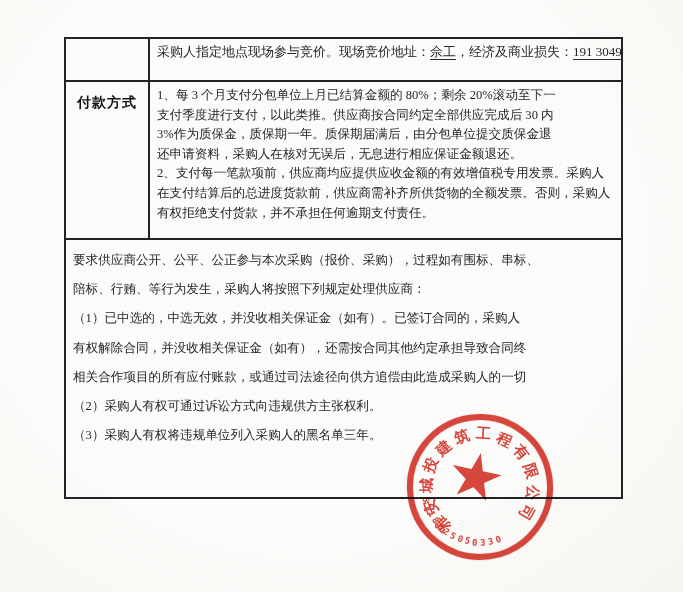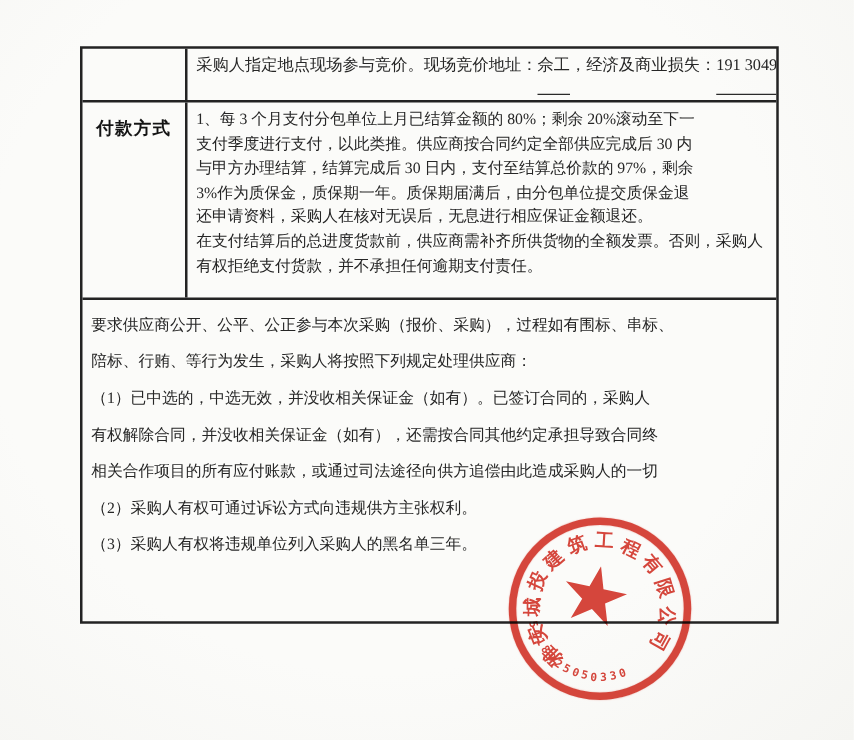--- a/index.html
+++ b/index.html
@@ -31,21 +31,21 @@
     font-weight:bold;font-size:14px;letter-spacing:1px;color:#141414;
     display:flex;justify-content:center;
   }
   .cell.lab.top{align-items:flex-start;padding-top:12px;text-align:center;}
   .cell.lab.mid{align-items:center;}
   .cell.txt{flex:1;padding:4px 3px 0 7px;overflow:hidden;}
   .r1 .cell.txt{font-size:13px;line-height:18px;}
   .r2 .cell.txt{font-size:12.6px;line-height:19.6px;}
   .r3 .cell.txt{font-size:12.6px;line-height:29.2px;padding-top:6px;}
   .line{white-space:nowrap;}
-  .u{border-bottom:1px solid #2a2a2a;padding-bottom:16px;}
+  .u{border-bottom:1px solid #2a2a2a;padding-bottom:0;}
   
   .stamp{
     position:absolute;left:407px;top:414px;width:146px;height:146px;
     transform:rotate(-8deg);
     mix-blend-mode:multiply;opacity:0.92;pointer-events:none;
   }
   .stamp-ring{
     position:absolute;left:0;top:0;width:134px;height:134px;
     border:6px solid #d6372c;border-radius:50%;
     box-shadow:0 0 1px rgba(214,55,44,.6), inset 0 0 1px rgba(214,55,44,.6);
@@ -77,23 +77,23 @@
       <div class="cell txt">
           <div class="line"><span>采购人指定地点现场参与竞价。现场竞价地址：</span><span class="u">佘工</span><span>，经济及商业损失：</span><span class="u">191 3049 0043</span></div>
         </div>
     </div>
 
     <div class="trow r2">
       <div class="cell lab top">付款方式</div>
       <div class="cell txt">
           <div class="line"><span>1、每 3 个月支付分包单位上月已结算金额的 80%；剩余 20%滚动至下一</span></div>
           <div class="line"><span>支付季度进行支付，以此类推。供应商按合同约定全部供应完成后 30 内</span></div>
-          <div class="line"><span>与甲方办理结算，结算完成后 30 日内，支付至结算总价款的 97%，剩余</span></div>
           <div class="line"><span>3%作为质保金，质保期一年。质保期届满后，由分包单位提交质保金退</span></div>
           <div class="line"><span>还申请资料，采购人在核对无误后，无息进行相应保证金额退还。</span></div>
+          <div class="line"><span>2、支付每一笔款项前，供应商均应提供应收金额的有效增值税专用发票。采购人</span></div>
           <div class="line"><span>在支付结算后的总进度货款前，供应商需补齐所供货物的全额发票。否则，采购人</span></div>
           <div class="line"><span>有权拒绝支付货款，并不承担任何逾期支付责任。</span></div>
         </div>
     </div>
 
     <div class="trow r3">
       <div class="cell txt">
           <div class="line"><span>要求供应商公开、公平、公正参与本次采购（报价、采购），过程如有围标、串标、</span></div>
           <div class="line"><span>陪标、行贿、等行为发生，采购人将按照下列规定处理供应商：</span></div>
           <div class="line"><span>（1）已中选的，中选无效，并没收相关保证金（如有）。已签订合同的，采购人</span></div>

